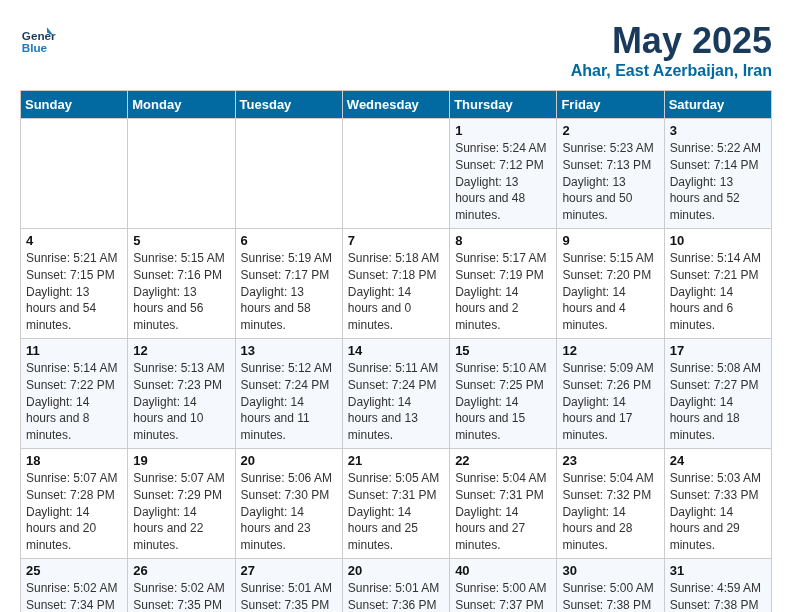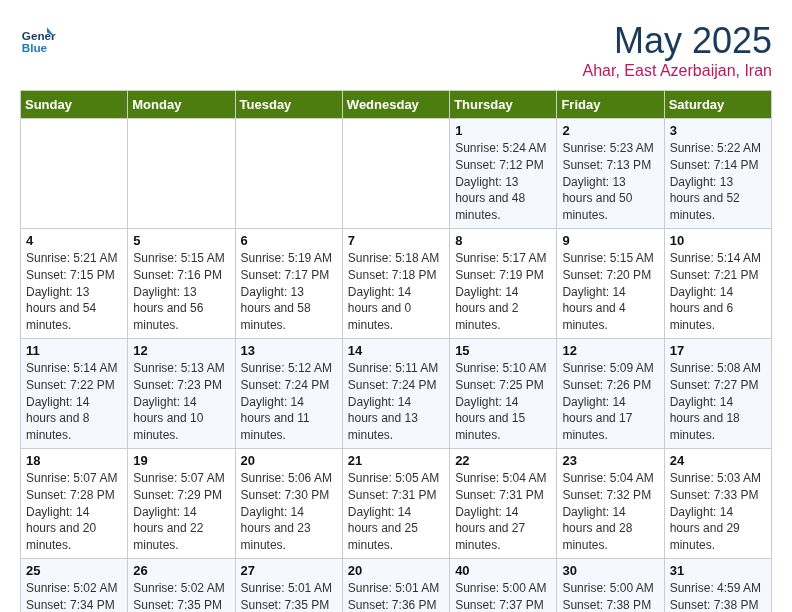--- a/index.html
+++ b/index.html
@@ -23,33 +23,34 @@
     .logo-icon {
       width: 36px;
       height: 36px;
       margin-right: 4px;
     }
     .title-section {
       text-align: right;
     }
     .main-title {
       font-size: 36px;
-      font-weight: normal;
+      font-weight: bold;
       color: #1a3a5c;
     }
     .subtitle {
       font-size: 16px;
-      color: #be185d;
+      color: #0369a1;
+      font-weight: bold;
     }
     .calendar {
       width: 100%;
       border-collapse: collapse;
     }
     .calendar thead tr {
-      background-color: #4d7c0f;
+      background-color: #0369a1;
       color: #fff;
     }
     .calendar thead th {
       padding: 6px 4px;
       font-size: 13px;
       font-weight: bold;
       text-align: left;
       border: 1px solid #ccc;
     }
     .calendar tbody tr {

